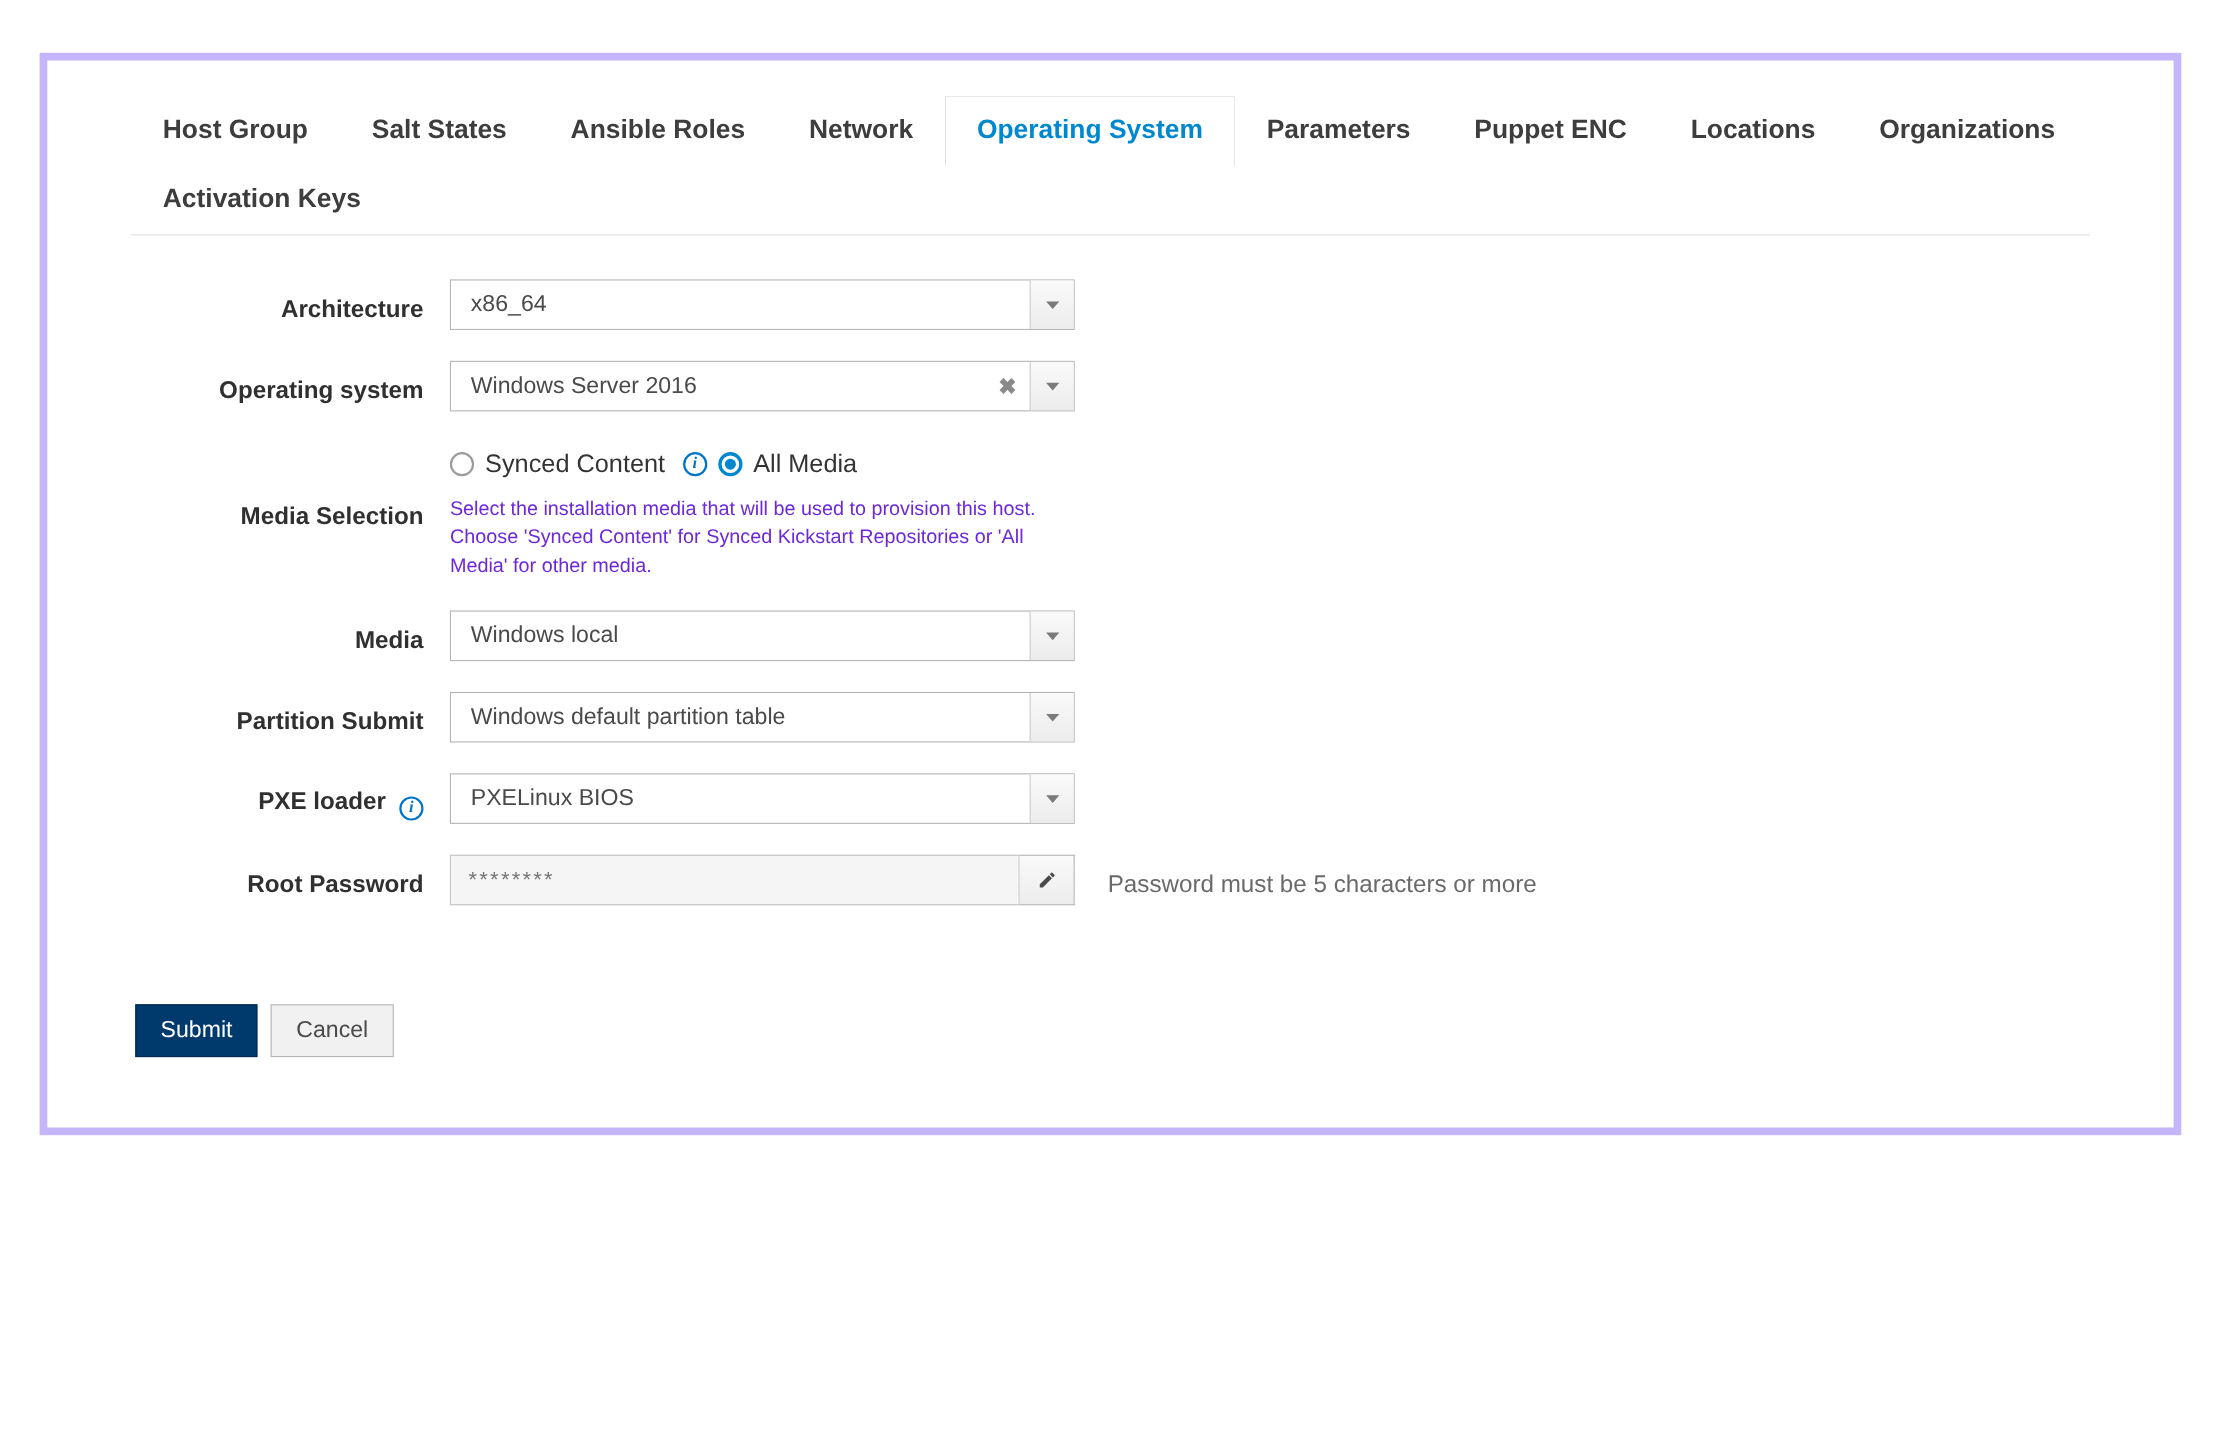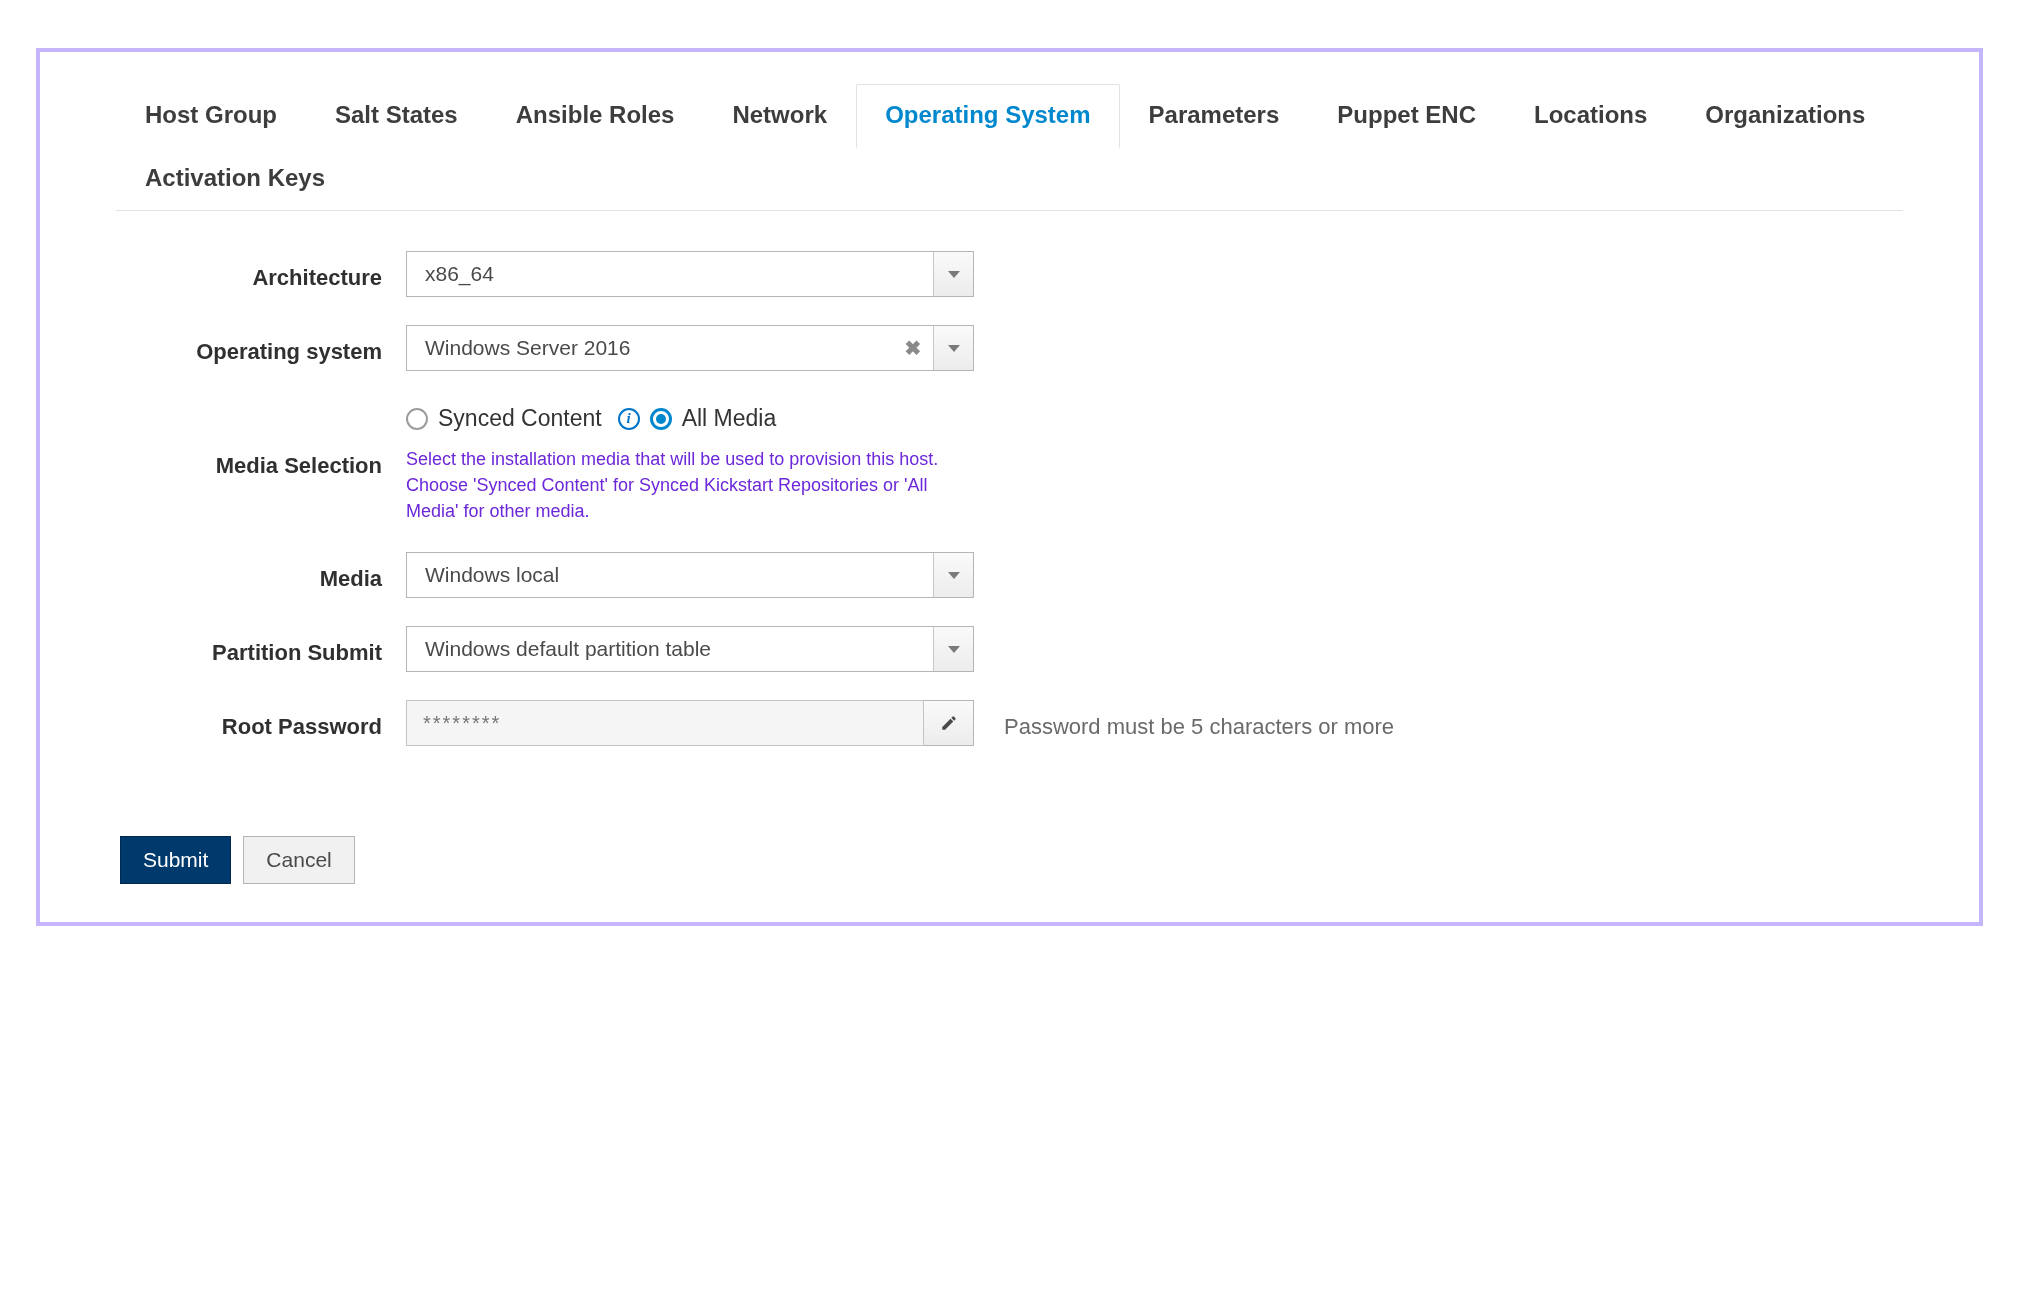--- a/index.html
+++ b/index.html
@@ -4,23 +4,23 @@
 <style>
   * { box-sizing: border-box; margin: 0; padding: 0; }
   html, body {
     font-family: "Segoe UI", "Helvetica Neue", Arial, sans-serif;
     background: #ffffff;
     color: #333;
     font-size: 21px;
   }
   .page-wrap {
     margin: 48px 36px 40px 36px;
-    border: 4px solid #c4b5fd;
+    border: 7px solid #c4b5fd;
     background: #fff;
-    padding: 32px 76px 38px 76px;
+    padding: 32px 76px 64px 76px;
   }
   .tabs {
     display: flex;
     flex-wrap: wrap;
     gap: 0;
     border-bottom: 1px solid #e2e2e2;
     margin-bottom: 40px;
   }
   .tab {
     padding: 16px 28px 18px 28px;
@@ -281,20 +281,34 @@
     <div class="form-control-col">
       <div class="select-wrap">
         <div class="select-value">Windows default partition table</div>
         <div class="select-caret">
             <div class="caret-down"></div>
           </div>
       </div>
     </div>
   </div>
 
+  <div class="form-row">
+    <div class="form-label">
+      <span>PXE loader</span>
+      <span class="info-icon label-inline-info">i</span>
+    </div>
+    <div class="form-control-col">
+      <div class="select-wrap">
+        <div class="select-value">PXELinux BIOS</div>
+        <div class="select-caret">
+            <div class="caret-down"></div>
+          </div>
+      </div>
+    </div>
+  </div>
 
   <div class="form-row">
     <div class="form-label">Root Password</div>
     <div class="form-control-col">
       <div class="password-wrap">
         <input type="text" readonly="" class="password-input" placeholder="********" style="">
         <div class="password-edit">
           <svg width="18" height="18" viewBox="0 0 24 24" fill="#4a4a4a">
             <path d="M3 17.25V21h3.75l11-11.04-3.75-3.75L3 17.25zM20.71 7.04a1 1 0 0 0 0-1.41l-2.34-2.34a1 1 0 0 0-1.41 0l-1.83 1.83 3.75 3.75 1.83-1.83z"></path>
           </svg>

